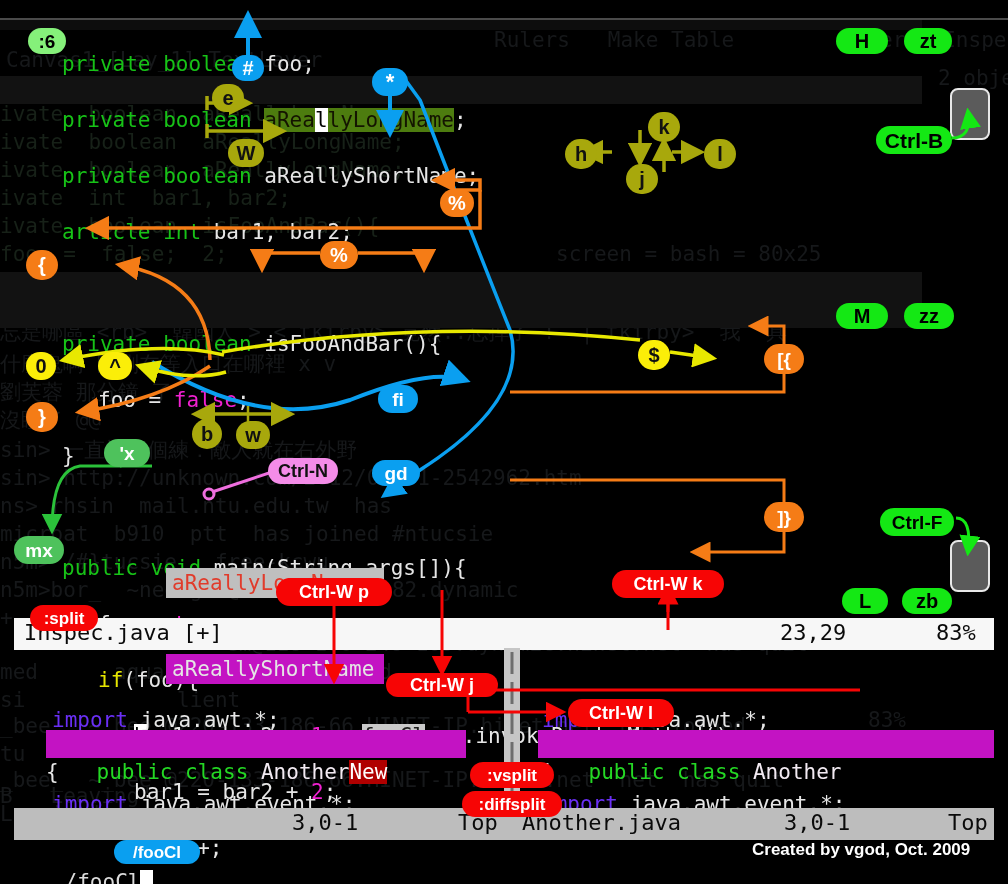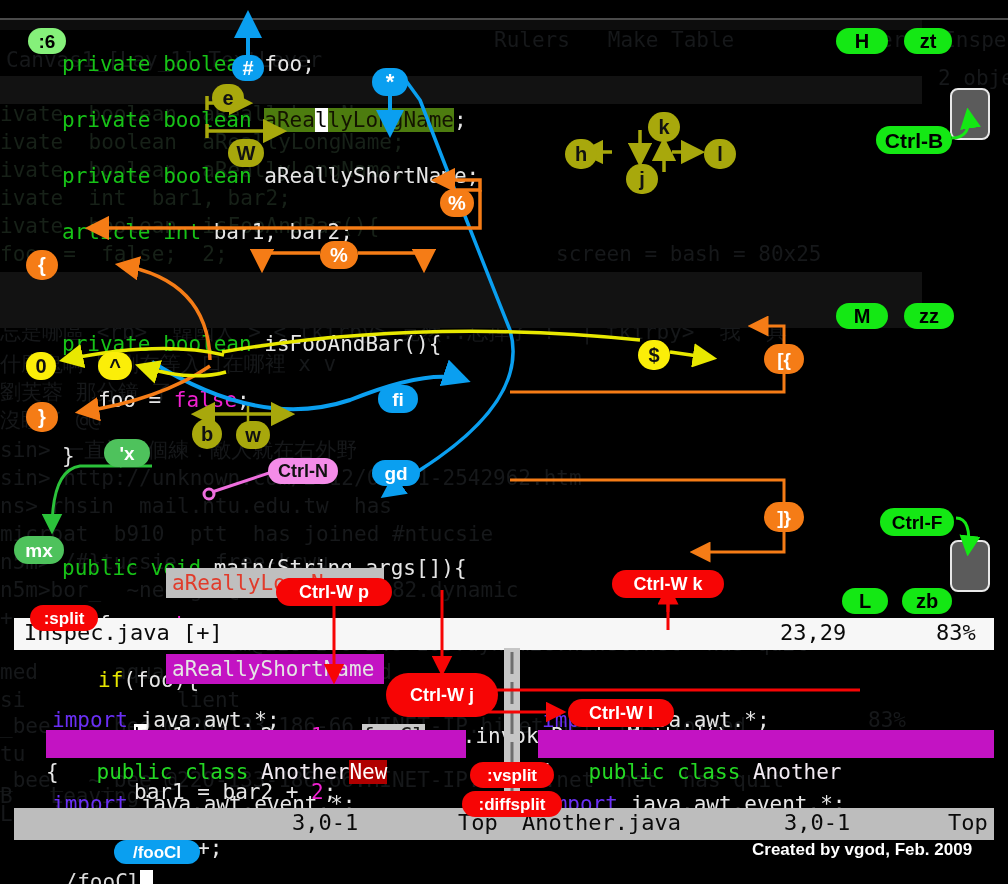--- a/index.html
+++ b/index.html
@@ -317,22 +317,22 @@
       <div class="badge b-pink" style="left: 268px; top: 458px; width: 70px; height: 26px; font-size: 18px;">Ctrl-N</div>
       <div class="badge b-blue" style="left: 372px; top: 460px; width: 48px; height: 26px; font-size: 19px;">gd</div>
       <div class="badge b-greenmid" style="left: 14px; top: 536px; width: 50px; height: 28px; font-size: 19px;">mx</div>
       <div class="badge b-orange" style="left: 764px; top: 502px; width: 40px; height: 30px; font-size: 19px;">]}</div>
       <div class="badge b-green" style="left: 880px; top: 508px; width: 74px; height: 28px; font-size: 19px;">Ctrl-F</div>
       <div class="badge b-green" style="left: 842px; top: 588px; width: 46px; height: 26px; font-size: 20px;">L</div>
       <div class="badge b-green" style="left: 902px; top: 588px; width: 50px; height: 26px; font-size: 20px;">zb</div>
       <div class="badge b-red" style="left: 276px; top: 578px; width: 116px; height: 28px; font-size: 18px;">Ctrl-W p</div>
       <div class="badge b-red" style="left: 612px; top: 570px; width: 112px; height: 28px; font-size: 18px;">Ctrl-W k</div>
       <div class="badge b-red" style="left: 30px; top: 605px; width: 68px; height: 26px; font-size: 17px;">:split</div>
-      <div class="badge b-red" style="left: 386px; top: 673px; width: 112px; height: 44px; font-size: 18px;">Ctrl-W j</div>
+      <div class="badge b-red" style="left: 386px; top: 673px; width: 112px; height: 24px; font-size: 18px;">Ctrl-W j</div>
       <div class="badge b-red" style="left: 568px; top: 699px; width: 106px; height: 28px; font-size: 18px;">Ctrl-W l</div>
       <div class="badge b-red" style="left: 470px; top: 762px; width: 84px; height: 26px; font-size: 17px;">:vsplit</div>
       <div class="badge b-red" style="left: 462px; top: 791px; width: 100px; height: 26px; font-size: 17px;">:diffsplit</div>
       <div class="badge b-blue" style="left: 114px; top: 840px; width: 86px; height: 24px; font-size: 17px;">/fooCl</div>
     </div>
 
-  <div class="credit" style="left:752px;top:840px;">Created by vgod, Feb. 2009</div>
+  <div class="credit" style="left:752px;top:840px;">Created by vgod, Oct. 2009</div>
 
 </div>
 
 </body></html>

